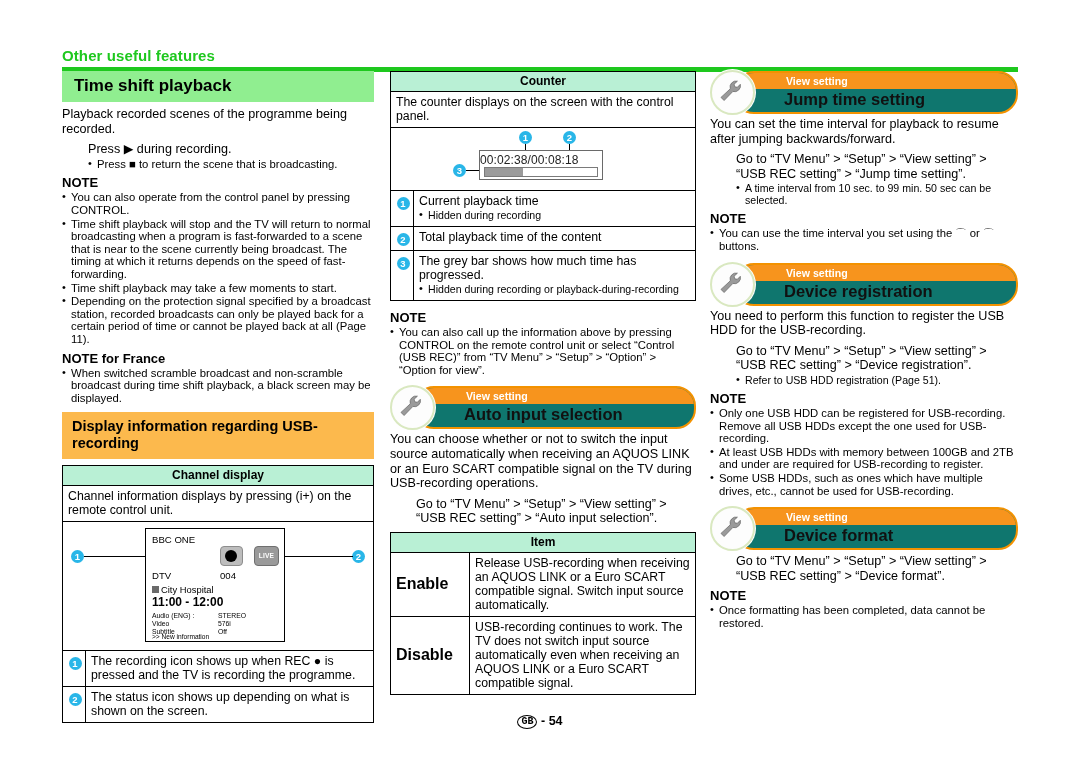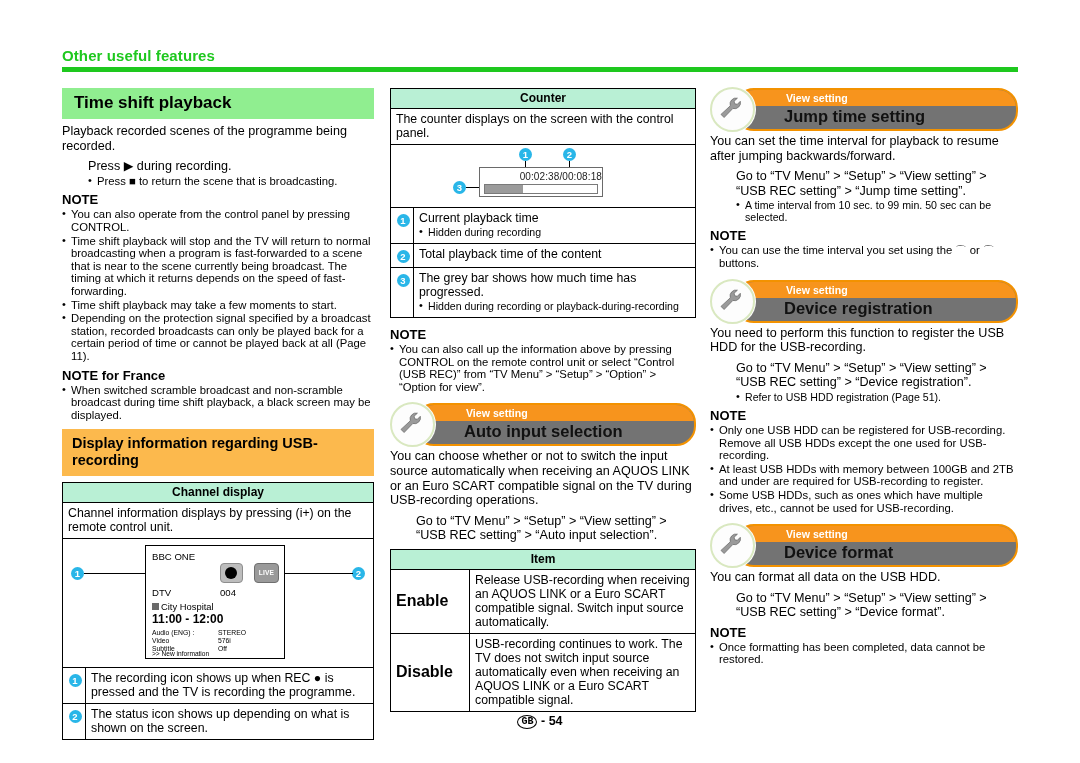--- a/index.html
+++ b/index.html
@@ -9,21 +9,21 @@
     color:#000;overflow:hidden;
   }
   .page{position:relative;width:1080px;height:763px;}
 
   
   .runhead{position:absolute;left:62px;top:48px;width:956px;}
   .runhead .txt{font-size:15px;font-weight:bold;color:#1ec81e;letter-spacing:.1px;line-height:16px;}
   .runhead .rule{margin-top:3px;height:5px;background:#1ec81e;}
 
   
-  .col{position:absolute;top:88px;}
+  .col{position:absolute;top:71px;}
   .col1{left:62px;width:312px;}
   .col2{left:390px;width:306px;}
   .col3{left:710px;width:308px;}
 
   
   .greenbar{
     background:#90ee90;padding:5px 0 6px 12px;
     font-size:17px;font-weight:bold;line-height:20px;
   }
   
@@ -87,29 +87,29 @@
   .tv-rowl{position:absolute;left:6px;font-size:6.8px;}
   .tv-rowr{position:absolute;left:72px;font-size:6.8px;}
   .tv-new{position:absolute;left:6px;top:101px;font-size:6.6px;}
   .lead{position:absolute;height:1px;background:#000;}
   .bub{position:absolute;width:13px;height:13px;border-radius:50%;background:#29b6e8;color:#fff;
        font-size:9.5px;font-weight:bold;text-align:center;line-height:13px;}
 
   
   .ctrwrap{position:relative;height:62px;}
   .ctrbox{position:absolute;left:88px;top:22px;width:122px;height:28px;border:1px solid #6a6a6a;background:#fff;}
-  .ctrtime{position:absolute;left:0;top:2px;width:122px;text-align:right;font-size:10px;color:#222;letter-spacing:.1px;}
+  .ctrtime{position:absolute;left:0;top:2px;width:122px;text-align:left;font-size:12px;color:#222;letter-spacing:.1px;}
   .ctrtrack{position:absolute;left:4px;top:16px;width:112px;height:8px;border:1px solid #7a7a7a;background:#fff;}
   .ctrfill{position:absolute;left:0;top:0;width:38px;height:8px;background:#9b9b9b;}
 
   
   .vsbanner{position:relative;height:41px;margin-top:10px;}
   .vsbody{
     position:absolute;left:24px;top:0;right:0;height:39px;
-    border:2px solid #f39200;border-radius:20px;background:#737373;overflow:hidden;
+    border:2px solid #f39200;border-radius:20px;background:#0f766e;overflow:hidden;
   }
   .vstop{position:absolute;left:0;top:0;right:0;height:16px;background:#f7941d;}
   .vslabel{position:absolute;left:50px;top:1px;font-size:10.6px;font-weight:bold;color:#fff;line-height:14px;}
   .vstitle{position:absolute;left:48px;top:16px;font-size:16.5px;font-weight:bold;color:#111;line-height:21px;}
   .vsorb{
     position:absolute;left:0;top:-1px;width:41px;height:41px;border-radius:50%;
     background:#fdfdfd;border:2px solid #d9e8c0;
     box-shadow:0 0 0 1px #fff;
   }
   .vsorb svg{position:absolute;left:6px;top:7px;}
@@ -366,21 +366,20 @@
       </div>
       <div class="vsorb">
         <svg width="28" height="26" viewBox="0 0 28 26" aria-hidden="true">
           <g fill="#9a9a9a" stroke="#6f6f6f" stroke-width="0.8">
             <path d="M19.4 2.2a6 6 0 0 0-7.1 7.6L3 18.4l3.1 3.1 8.7-9a6 6 0 0 0 7.5-7.2l-3 3-2.6-.5-.6-2.6z"></path>
           </g>
         </svg>
       </div>
     </div>
 
-    <p class="body">You can format all data on the USB HDD.</p>
     <p class="indent">Go to “TV Menu” &gt; “Setup” &gt; “View setting” &gt; “USB REC setting” &gt; “Device format”.</p>
     <div class="note-h">NOTE</div>
     <ul class="bul">
       <li>Once formatting has been completed, data cannot be restored.</li>
     </ul>
   </div>
 
   <div class="footer">
     <span class="gbmark">GB</span>
     <span>-</span>

